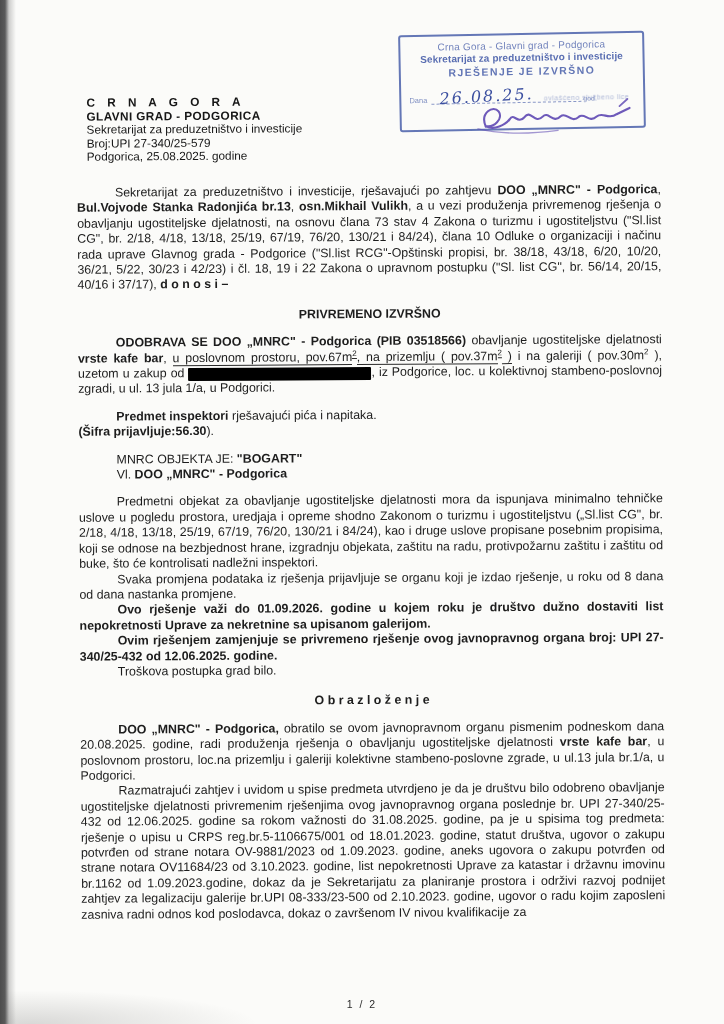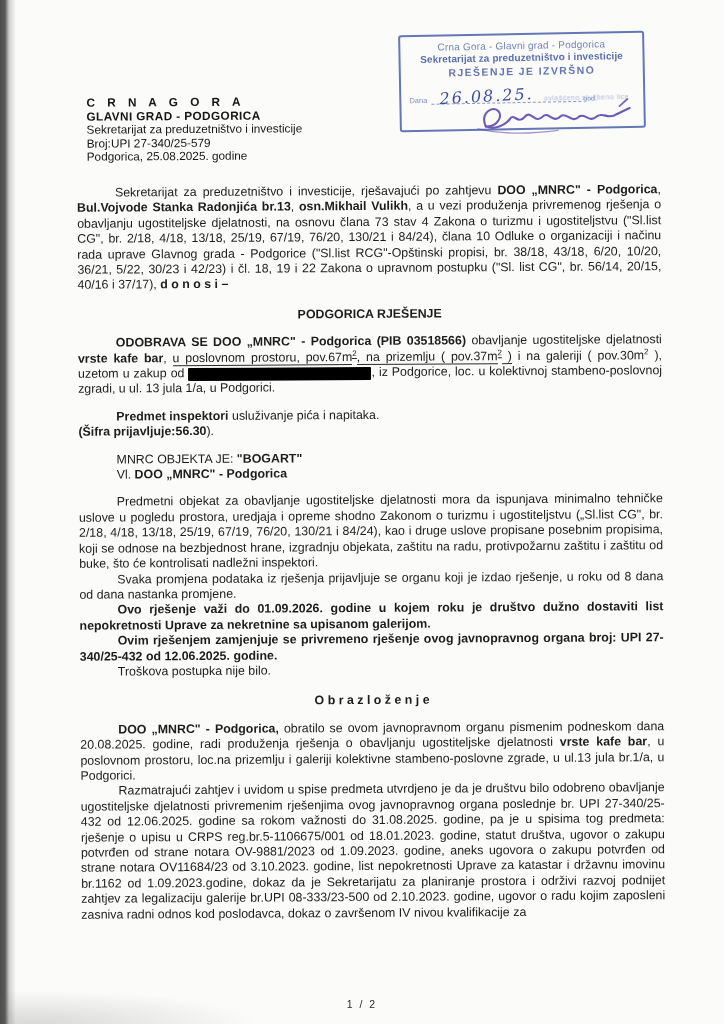--- a/index.html
+++ b/index.html
@@ -117,31 +117,31 @@
     <div class="letterhead">
       <div class="lh-country">C R N A   G O R A</div>
       <div class="lh-city">GLAVNI GRAD - PODGORICA</div>
       <div>Sekretarijat za preduzetništvo i investicije</div>
       <div>Broj:UPI 27-340/25-579</div>
       <div>Podgorica, 25.08.2025. godine</div>
     </div>
 
     <div class="doc-body">
         <p class="para indent"><span>Sekretarijat za preduzetništvo i investicije, rješavajući po zahtjevu </span><span class="b">DOO „MNRC" - Podgorica</span><span>, </span><span class="b">Bul.Vojvode Stanka Radonjića br.13</span><span>, </span><span class="b">osn.Mikhail Vulikh</span><span>, a u vezi produženja privremenog rješenja o obavljanju ugostiteljske djelatnosti, na osnovu člana 73 stav 4 Zakona o turizmu i ugostiteljstvu ("Sl.list CG", br. 2/18, 4/18, 13/18, 25/19, 67/19, 76/20, 130/21 i 84/24), člana 10 Odluke o organizaciji i načinu rada uprave Glavnog grada - Podgorice  ("Sl.list RCG"-Opštinski propisi, br. 38/18, 43/18, 6/20, 10/20, 36/21, 5/22, 30/23 i 42/23) i čl. 18, 19 i 22 Zakona o upravnom postupku ("Sl. list CG", br. 56/14, 20/15, 40/16 i 37/17), </span><span class="b">d o n o s i –</span></p>
-        <p class="para center gap-lg"><span class="b">PODGORICA RJEŠENJE</span></p>
+        <p class="para center gap-lg"><span class="b">PRIVREMENO IZVRŠNO</span></p>
         <p class="para indent gap"><span class="b">ODOBRAVA SE DOO „MNRC" - Podgorica (PIB 03518566)</span><span> obavljanje ugostiteljske djelatnosti </span><span class="b">vrste kafe bar</span><span>, </span><span class="u">u poslovnom prostoru, pov.67m</span><sup class="u">2</sup><span class="u">, na prizemlju ( pov.37m</span><sup class="u">2</sup><span class="u"> )</span><span> i na galeriji ( pov.30m</span><sup>2</sup><span> ), uzetom u zakup od </span><span class="redact" style="width: 183px;"></span><span>, iz Podgorice, loc. u kolektivnoj stambeno-poslovnoj zgradi, u ul. 13 jula 1/a, u Podgorici.</span></p>
-        <p class="para indent gap"><span class="b">Predmet inspektori</span><span> usluživanje pića i napitaka.</span></p>
+        <p class="para indent gap"><span class="b">Predmet inspektori</span><span> rješavajući pića i napitaka.</span></p>
         <p class="para"><span class="b">(Šifra prijavljuje:56.30</span><span>).</span></p>
         <p class="para indent gap"><span>MNRC OBJEKTA JE: </span><span class="b">"BOGART"</span></p>
         <p class="para indent"><span>Vl. </span><span class="b">DOO „MNRC" -  Podgorica</span></p>
         <p class="para indent gap"><span>Predmetni objekat za obavljanje ugostiteljske djelatnosti mora da ispunjava  minimalno  tehničke uslove u pogledu prostora, uredjaja i opreme shodno Zakonom o turizmu i ugostiteljstvu („Sl.list CG", br. 2/18, 4/18, 13/18, 25/19, 67/19, 76/20, 130/21 i 84/24), kao i druge uslove propisane posebnim propisima, koji se odnose na bezbjednost hrane, izgradnju objekata, zaštitu  na  radu, protivpožarnu zaštitu i zaštitu od  buke, što će kontrolisati nadležni inspektori.</span></p>
         <p class="para indent"><span>Svaka promjena podataka iz rješenja prijavljuje se organu koji je izdao rješenje, u roku od 8 dana od dana nastanka promjene.</span></p>
         <p class="para indent"><span class="b">Ovo rješenje važi do 01.09.2026. godine u kojem roku je društvo dužno dostaviti list nepokretnosti Uprave za nekretnine sa upisanom galerijom.</span></p>
         <p class="para indent"><span class="b">Ovim rješenjem zamjenjuje se privremeno rješenje ovog javnopravnog organa broj: UPI 27-340/25-432 od 12.06.2025. godine.</span></p>
-        <p class="para indent"><span>Troškova postupka nije bilo.</span></p>
+        <p class="para indent"><span>Troškova postupka grad bilo.</span></p>
         <p class="para center gap-lg"><span class="b">O b r a z l o ž e n j e</span></p>
         <p class="para indent gap"><span class="b">DOO „MNRC" - Podgorica,</span><span> obratilo se ovom javnopravnom organu pismenim podneskom dana 20.08.2025. godine, radi produženja rješenja o obavljanju ugostiteljske djelatnosti </span><span class="b">vrste kafe bar</span><span>, u poslovnom prostoru, loc.na prizemlju i galeriji kolektivne stambeno-poslovne zgrade, u ul.13 jula br.1/a, u Podgorici.</span></p>
         <p class="para indent"><span>Razmatrajući zahtjev i uvidom u spise predmeta utvrdjeno je da je društvu bilo odobreno obavljanje ugostiteljske djelatnosti privremenim rješenjima ovog javnopravnog organa poslednje br. UPI 27-340/25-432 od 12.06.2025. godine sa rokom važnosti do 31.08.2025. godine, pa je u spisima tog predmeta: rješenje o upisu u CRPS reg.br.5-1106675/001 od 18.01.2023. godine, statut društva, ugovor o zakupu potvrđen od strane notara OV-9881/2023 od 1.09.2023. godine, aneks ugovora o zakupu potvrđen od strane notara OV11684/23 od 3.10.2023. godine, list nepokretnosti Uprave za katastar i državnu imovinu br.1162 od 1.09.2023.godine, dokaz da je Sekretarijatu za planiranje prostora i održivi razvoj podnijet zahtjev za legalizaciju galerije br.UPI 08-333/23-500 od 2.10.2023. godine, ugovor o radu kojim zaposleni zasniva radni odnos kod poslodavca, dokaz o završenom IV nivou kvalifikacije za</span></p>
       </div>
 
   </div>
 
   <div class="stamp">
     <div class="s1">Crna Gora - Glavni grad - Podgorica</div>
     <div class="s2">Sekretarijat za preduzetništvo i investicije</div>

